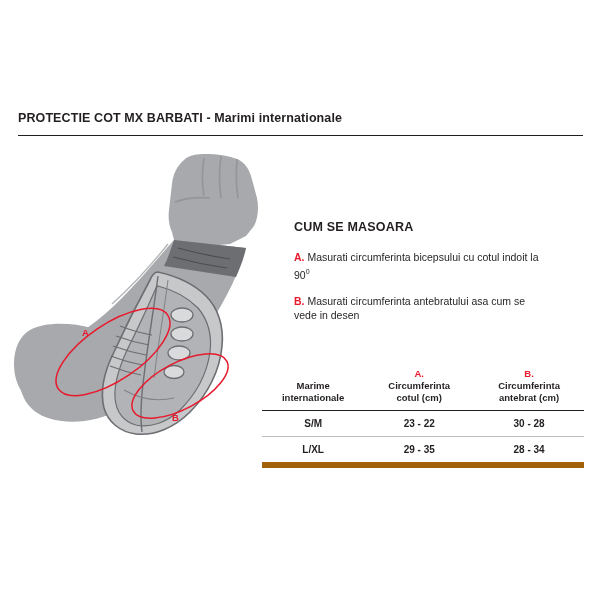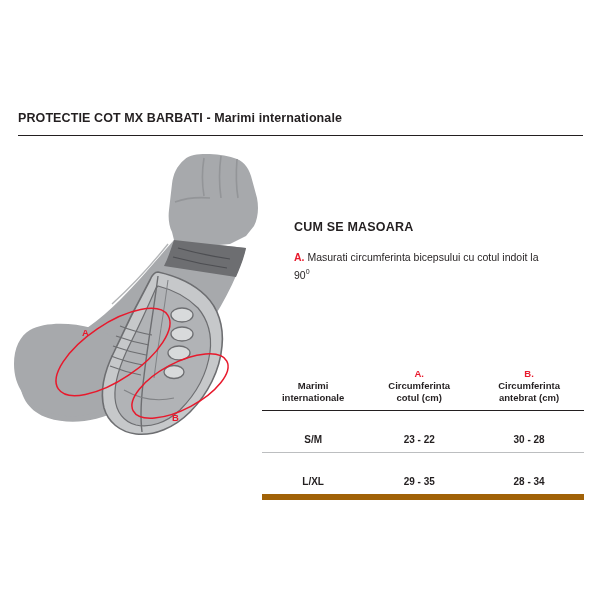--- a/index.html
+++ b/index.html
@@ -102,21 +102,21 @@
     padding-bottom: 6px;
     border-bottom: 1px solid #231f20;
   }
   .size-table thead th .hdr-marker {
     color: #e8192c;
     display: block;
   }
   .size-table tbody td {
     font-size: 10px;
     font-weight: bold;
-    padding-top: 23px;
+    padding-top: 7px;
     padding-bottom: 7px;
     border-bottom: 1px solid #bcbec0;
   }
   .size-table tbody tr:last-child td {
     border-bottom: 6px solid #a16207;
   }
   .col-size { width: 96px; }
   .col-a { width: 104px; }
   .col-b { width: 104px; }
 </style>
@@ -218,27 +218,30 @@
     </svg>
   </div>
 
   <div class="right-col">
     <div class="section-heading">CUM SE MASOARA</div>
 
     <p class="instr">
       <span class="marker">A.</span><span> Masurati circumferinta bicepsului cu cotul indoit la 90</span><span class="sup">0</span>
     </p>
 
+    <p class="instr">
+      <span class="marker">B.</span><span> Masurati circumferinta antebratului asa cum se vede in desen</span>
+    </p>
   </div>
 
   <table class="size-table">
     <thead>
       <tr>
         <th class="col-size">
-          <span>Marimi</span><br>
+          <span>Marime</span><br>
           <span>internationale</span>
         </th>
         <th class="col-a">
           <span class="hdr-marker">A.</span>
           <span>Circumferinta</span><br>
           <span>cotul (cm)</span>
         </th>
         <th class="col-b">
           <span class="hdr-marker">B.</span>
           <span>Circumferinta</span><br>

